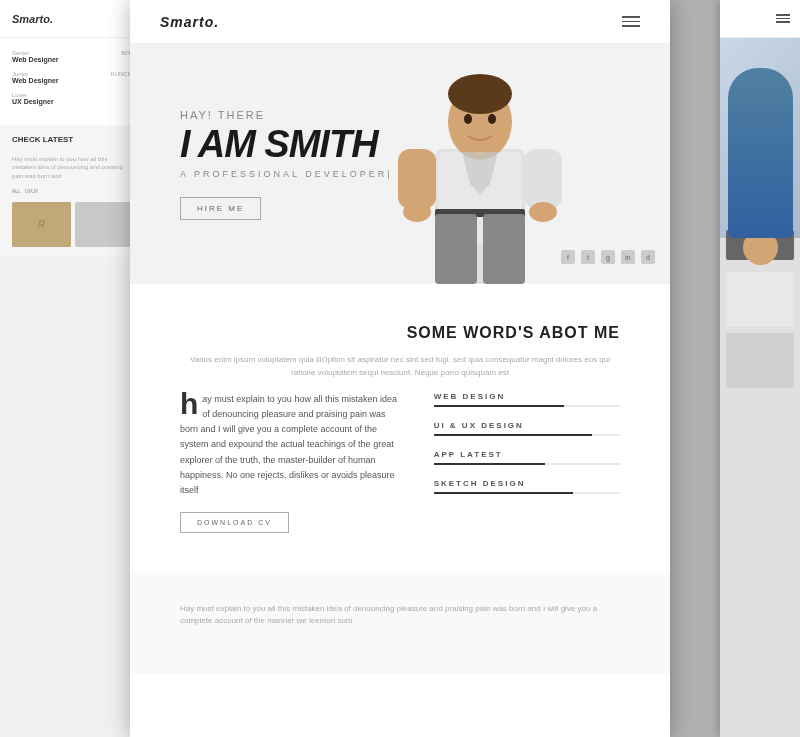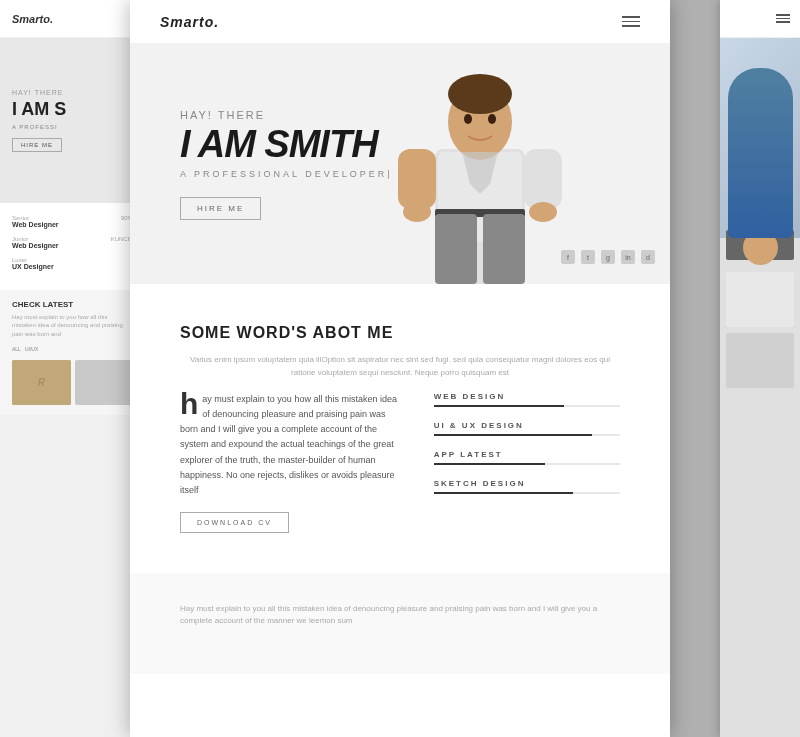--- a/index.html
+++ b/index.html
@@ -114,21 +114,21 @@
 
     .left-partial .lp-work-section {
       background: #f5f5f5;
       padding: 10px 12px;
     }
 
     .lp-work-title {
       font-size: 8px;
       font-weight: bold;
       color: #333;
-      margin-bottom: 4px;
+      margin-bottom: 11px;
     }
 
     .lp-work-desc {
       font-size: 6px;
       color: #aaa;
       line-height: 1.4;
       margin-bottom: 8px;
     }
 
     .lp-work-filters {
@@ -349,21 +349,21 @@
     
     .about-section {
       padding: 40px 50px;
       background: #fff;
     }
 
     .section-title {
       font-size: 16px;
       font-weight: bold;
       color: #222;
-      text-align: left;
+      text-align: right;
       margin-bottom: 12px;
       letter-spacing: 1px;
     }
 
     .section-subtitle-center {
       font-size: 8px;
       color: #aaa;
       text-align: center;
       line-height: 1.6;
       margin-bottom: 12px;
@@ -472,26 +472,20 @@
       font-weight: bold;
     }
 
   </style>
 </head>
 <body>
 
 <div class="left-partial">
   <div class="lp-nav">
     <span class="lp-nav-brand">Smarto.</span>
-  </div>
-  <div class="lp-hero">
-    <span class="lp-hero-sub">HAY! THERE</span>
-    <span class="lp-hero-title">I AM S</span>
-    <span class="lp-hero-desc">A PROFESSI</span>
-    <button class="lp-btn">HIRE ME</button>
   </div>
   <div class="lp-resume-section">
     <div class="lp-resume-item">
       <div style="display:flex;justify-content:space-between;">
         <span class="lp-ri-period">Senior</span>
         <span class="lp-ri-val">90%</span>
       </div>
       <div class="lp-ri-title">Web Designer</div>
     </div>
     <div class="lp-resume-item">

